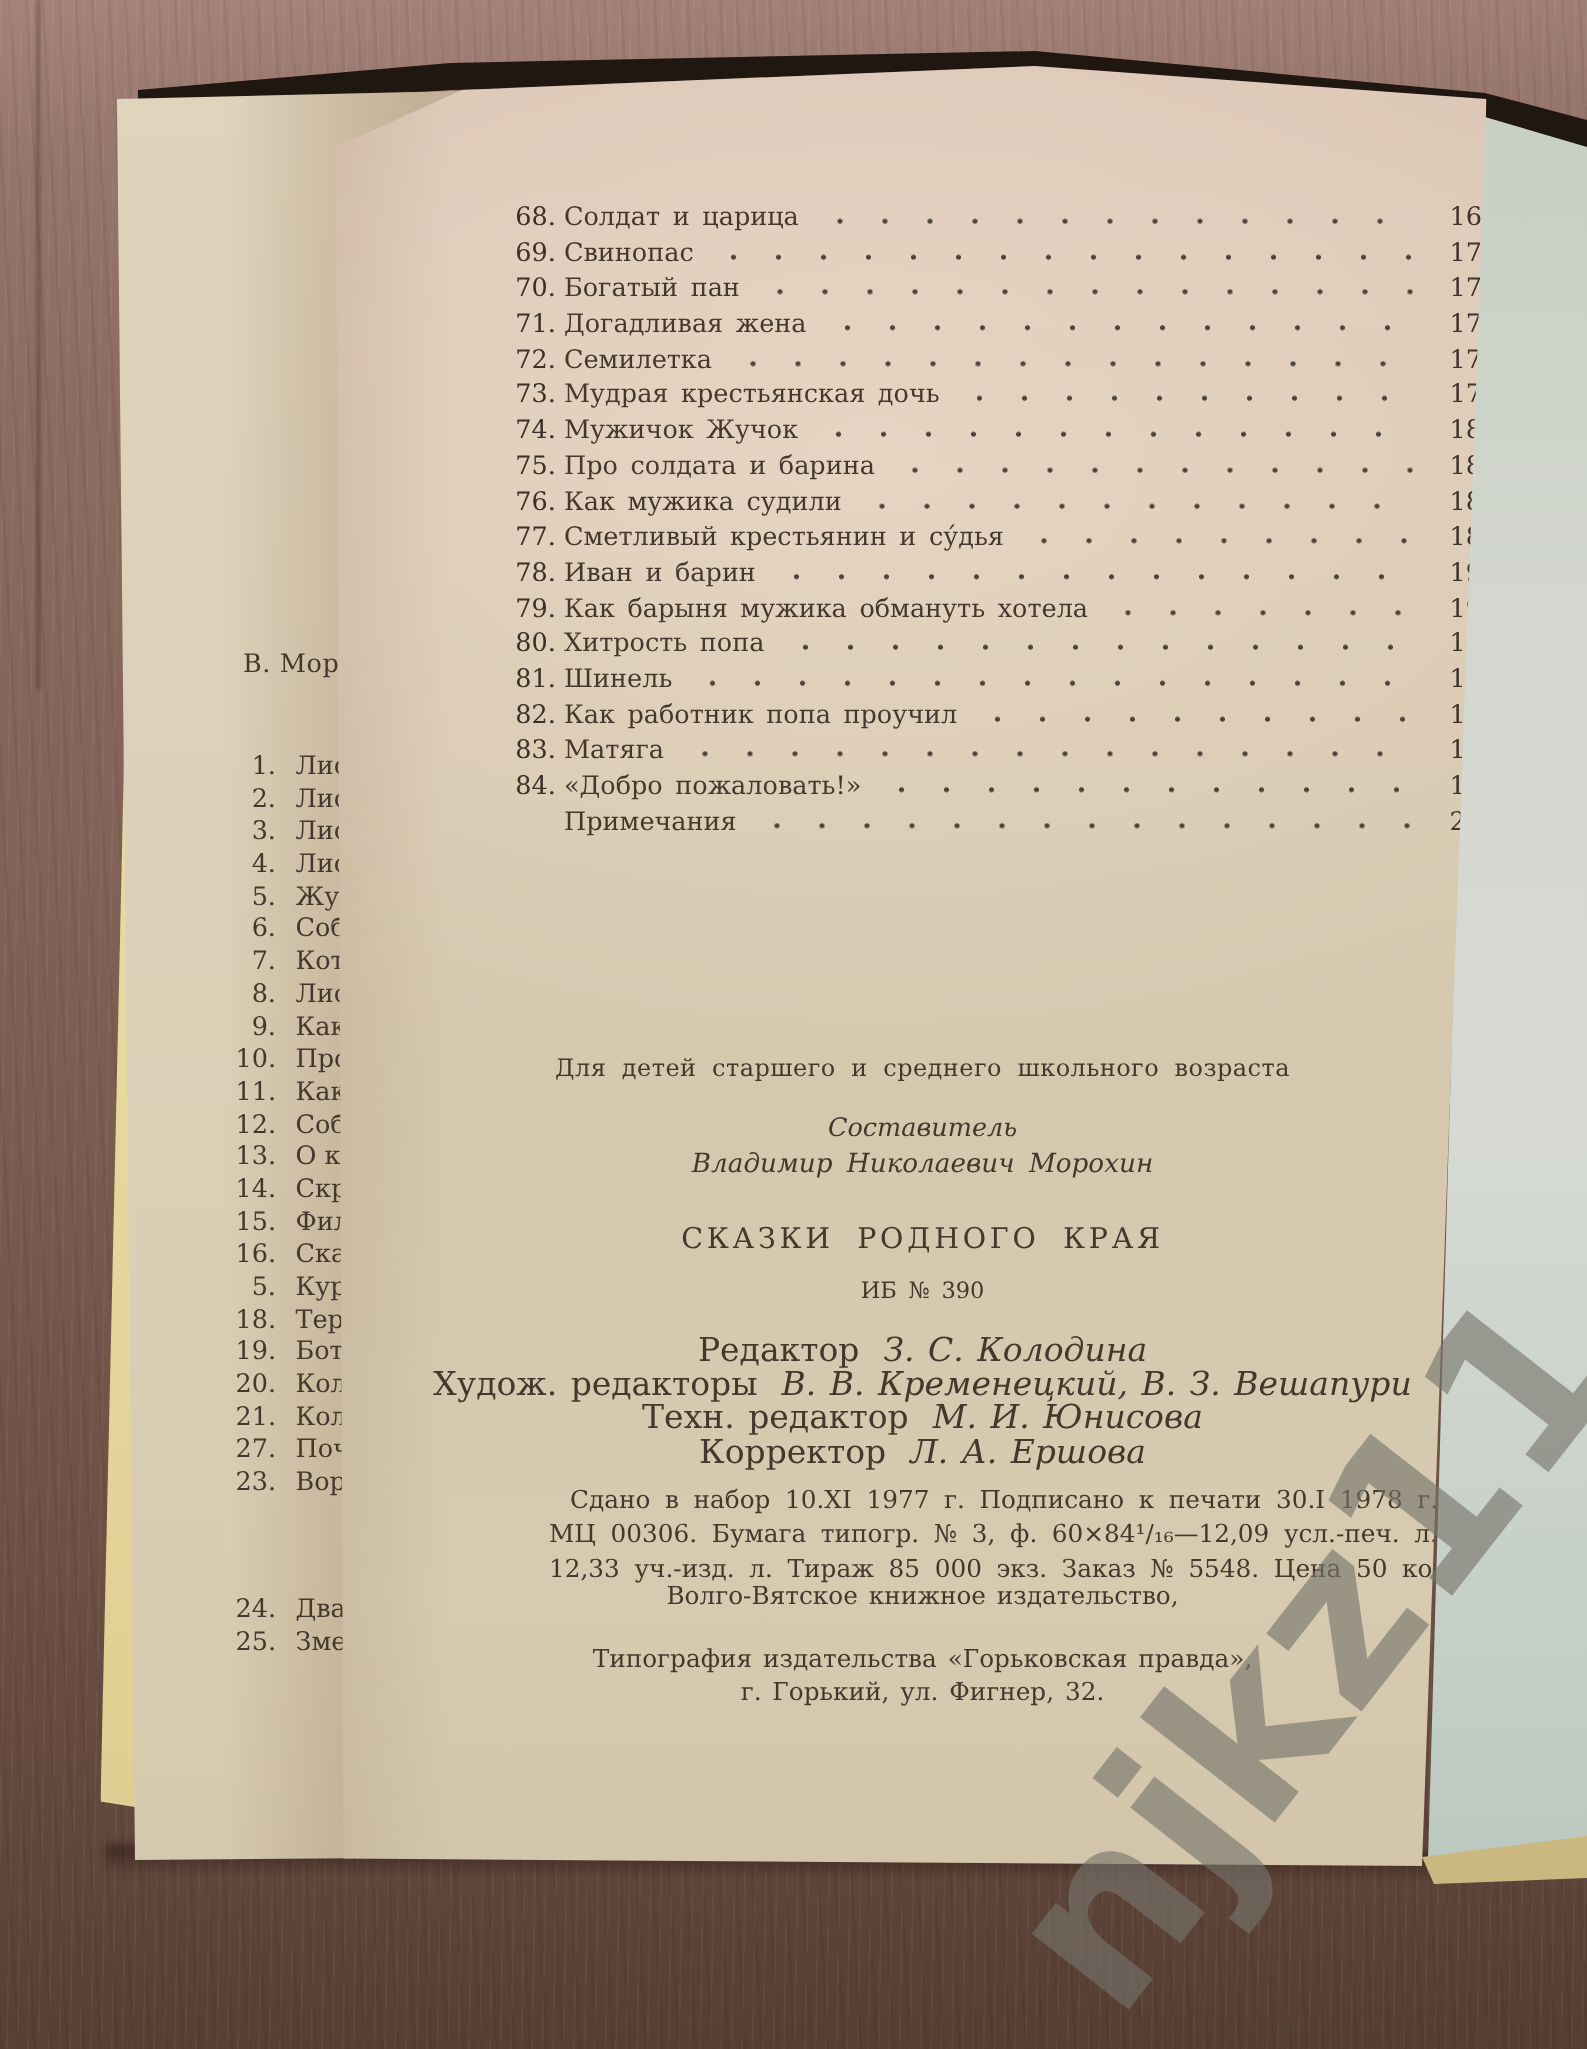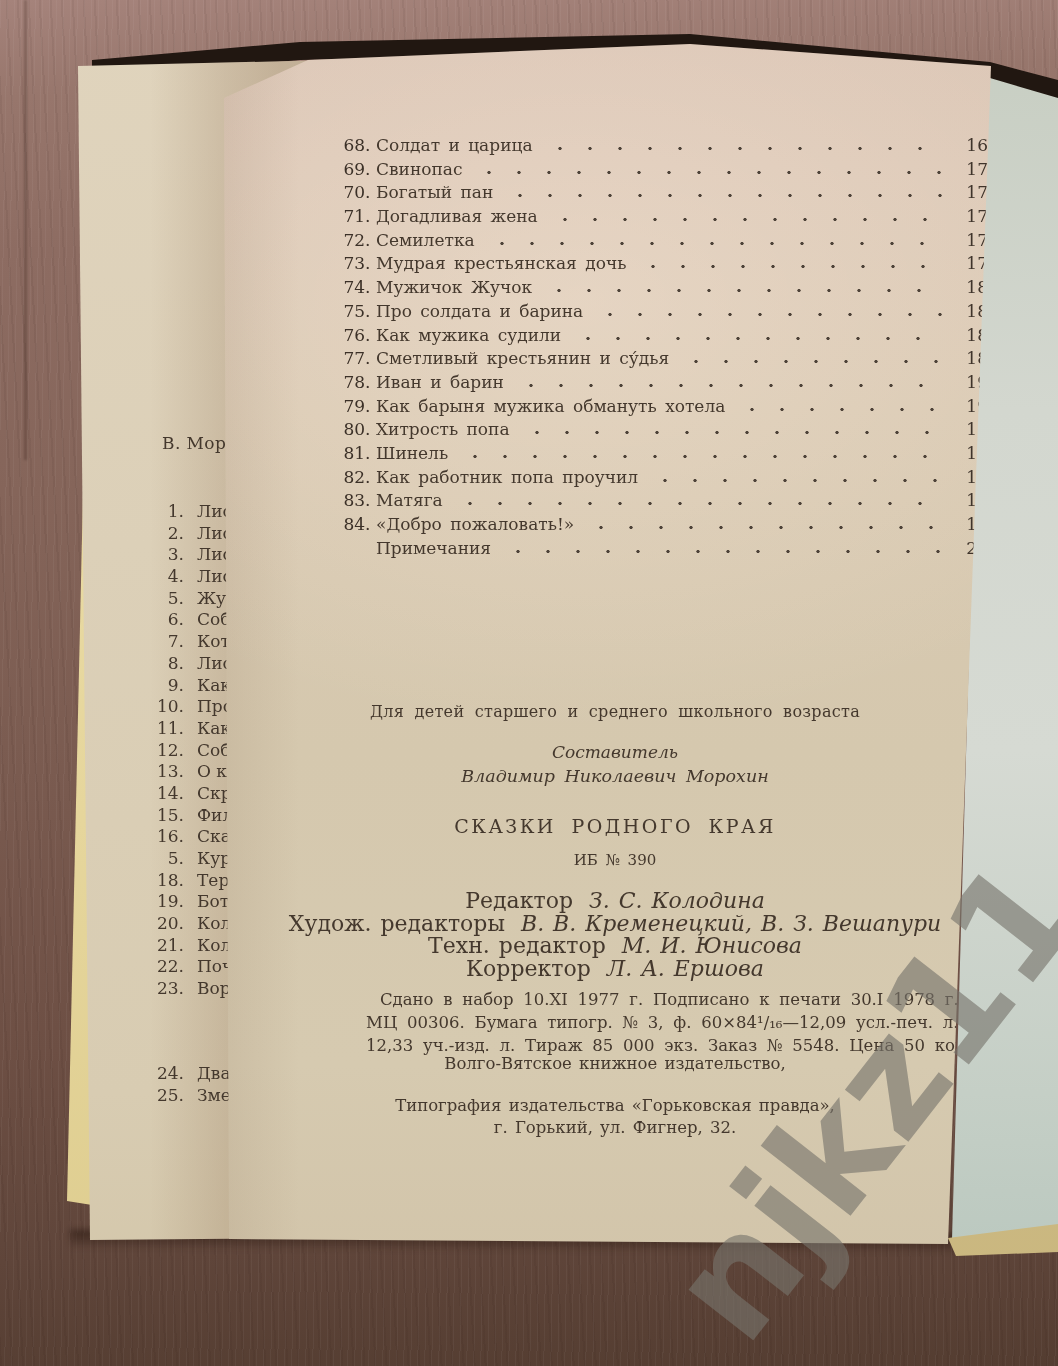--- a/index.html
+++ b/index.html
@@ -213,21 +213,21 @@
           <span class="lp-num">20.</span>
           <span class="lp-text">Кол</span>
         </div>
 
         <div class="lp-row">
           <span class="lp-num">21.</span>
           <span class="lp-text">Кол</span>
         </div>
 
         <div class="lp-row">
-          <span class="lp-num">22.</span>
+          <span class="lp-num">27.</span>
           <span class="lp-text">Поч</span>
         </div>
 
         <div class="lp-row">
           <span class="lp-num">23.</span>
           <span class="lp-text">Вор</span>
         </div>
       </div>
     <div class="lp-list lp-list2">
 

